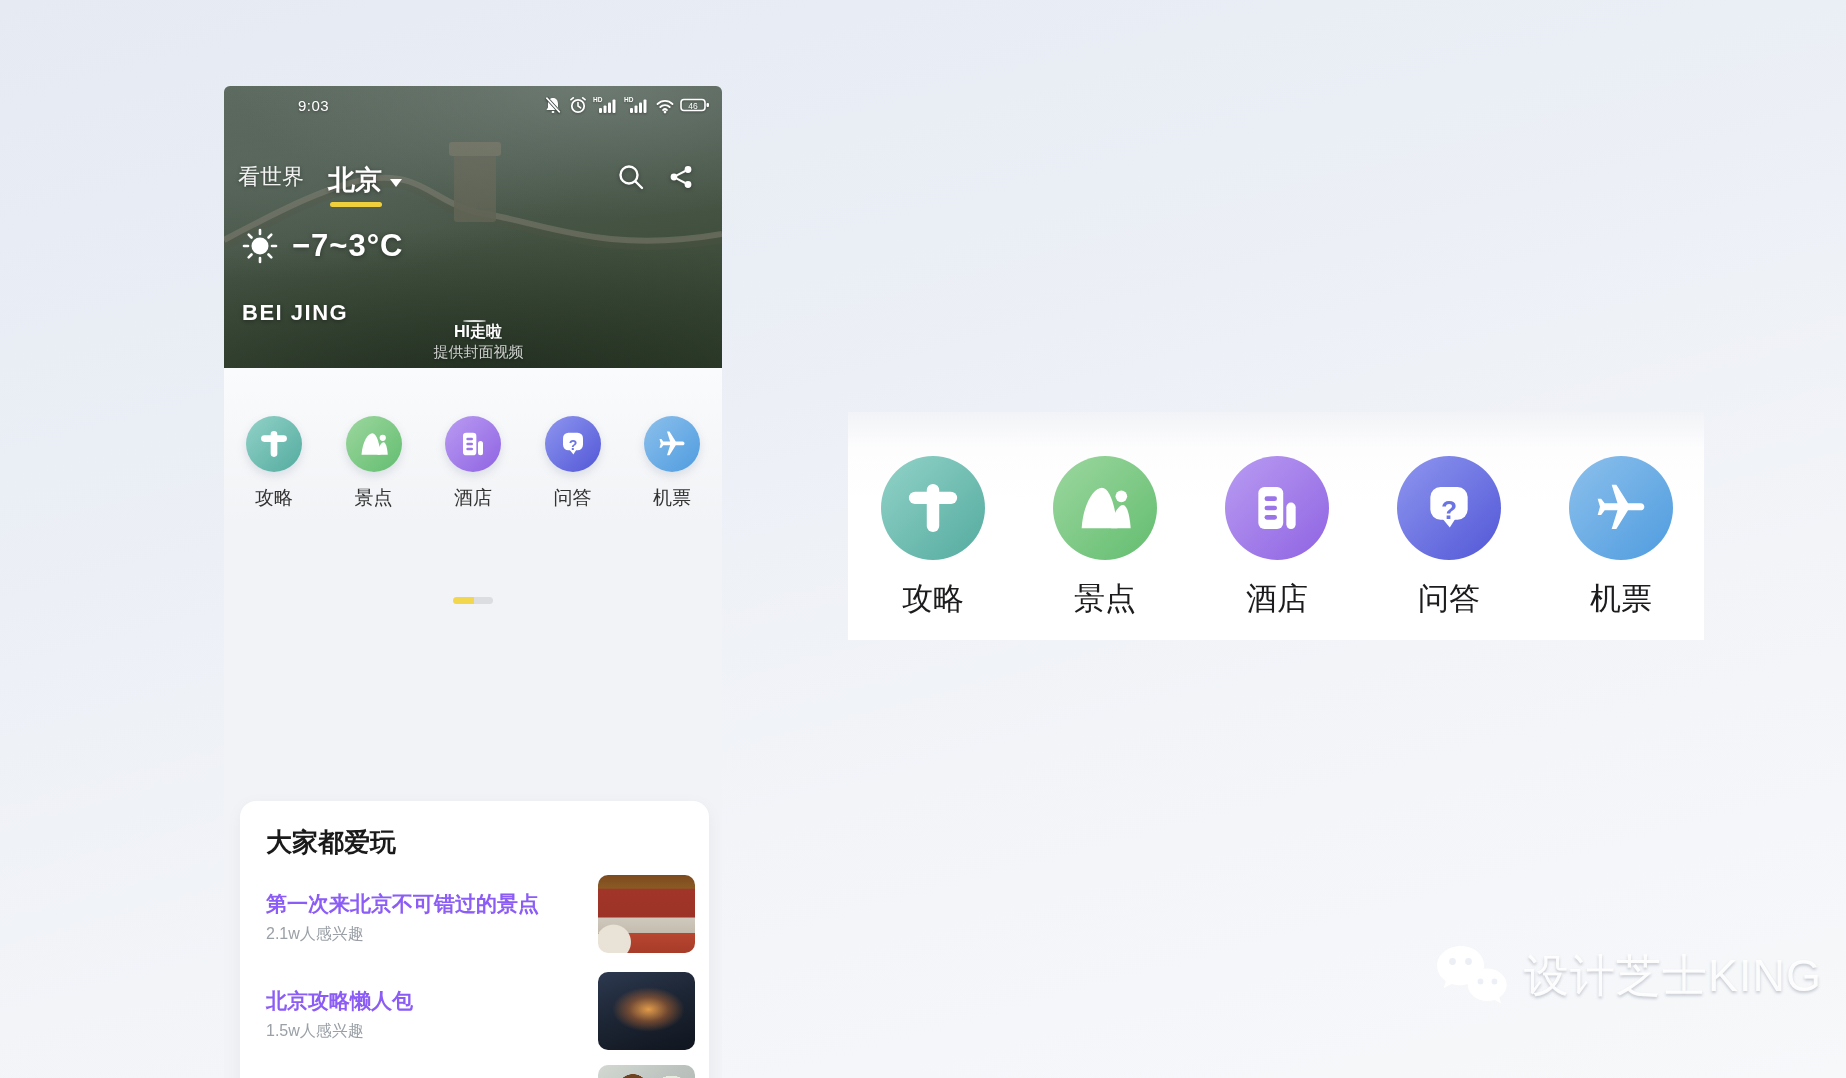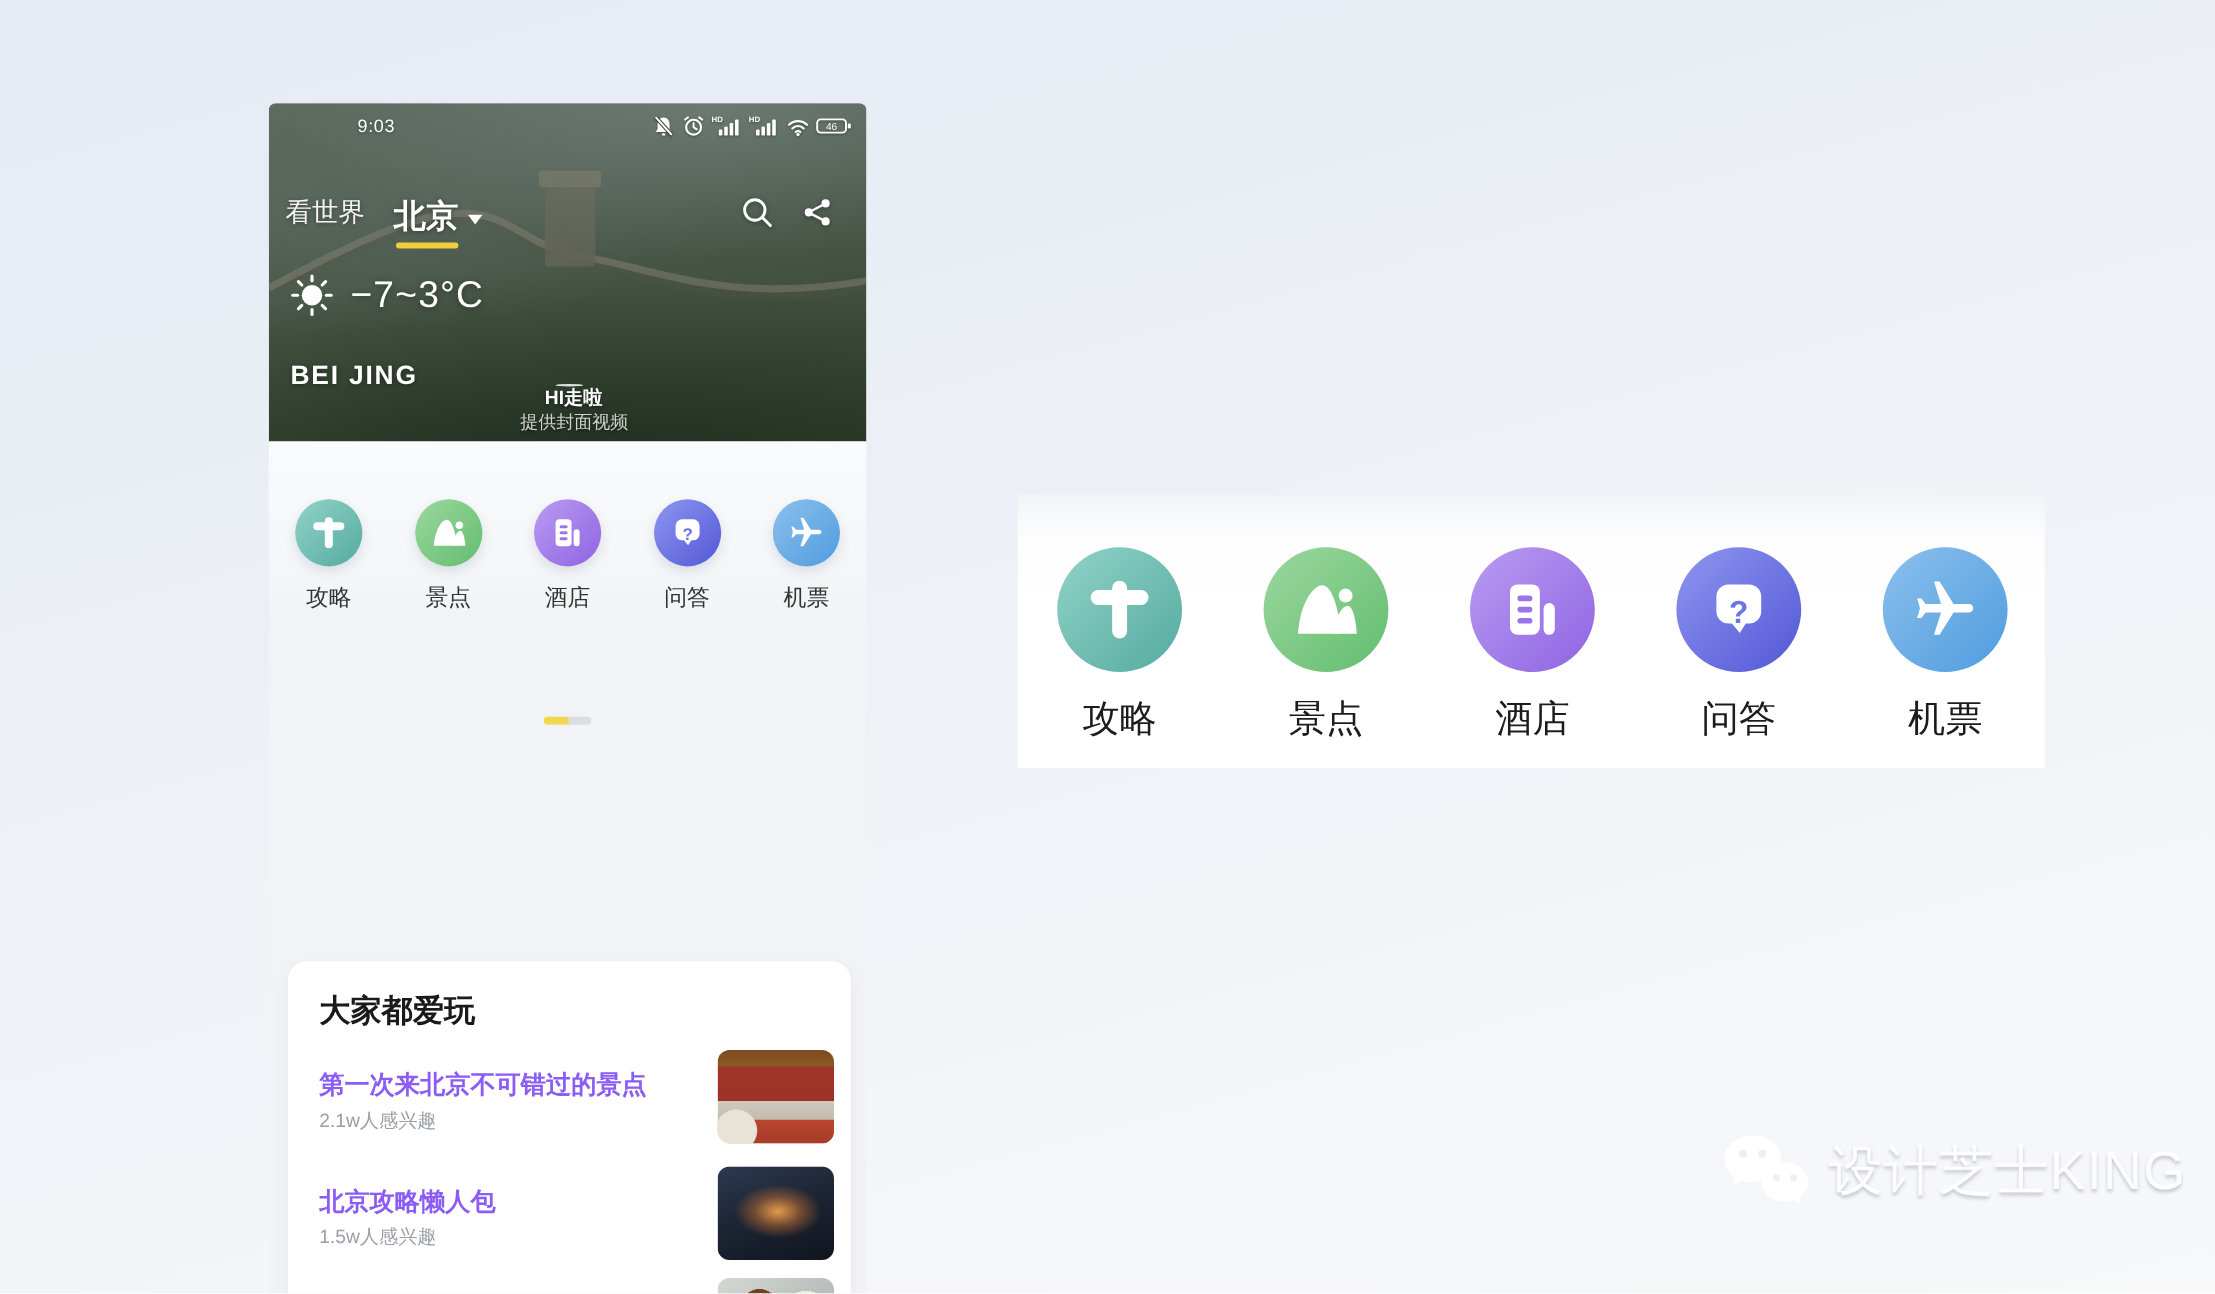--- a/index.html
+++ b/index.html
@@ -29,21 +29,21 @@
     display:flex; align-items:flex-start;margin-top:26px; }
   .tab-world { font-size:22px; color:rgba(255,255,255,.93); text-shadow:0 1px 4px rgba(0,0,0,.4); cursor:pointer; }
   .tab-city { position:relative; margin-left:24px; display:flex; align-items:center; cursor:pointer; }
   .tab-city-label { font-size:27px; font-weight:bold; text-shadow:0 1px 4px rgba(0,0,0,.4); }
   .tab-city-caret { width:0; height:0; margin-left:8px; margin-top:6px;
     border-left:6px solid transparent; border-right:6px solid transparent; border-top:8px solid #fff; }
   .tab-underline { position:absolute; left:2px; bottom:-9px; width:52px; height:5px; border-radius:3px; background:#f0cf3c; }
   .hero-actions { margin-left:auto; display:flex; align-items:center; gap:22px; }
   .icon-btn { display:block; cursor:pointer; filter:drop-shadow(0 1px 2px rgba(0,0,0,.35)); }
 
-  .weather { position:absolute; left:16px; top:140px; display:flex; align-items:center; gap:12px; }
+  .weather { position:absolute; left:16px; top:140px; display:flex; align-items:center; gap:12px;font-weight:bold; }
   .weather-temp { font-size:31px; letter-spacing:1px; text-shadow:0 1px 5px rgba(0,0,0,.4); }
   .city-en { position:absolute; left:18px; top:214px; font-size:22px; font-weight:700;
     letter-spacing:1.5px; text-shadow:0 1px 4px rgba(0,0,0,.4); }
 
   .provider-row { position:absolute; left:16px; right:14px; top:234px; height:36px; display:flex; align-items:center;flex-direction:column; }
   .avatar { width:23px; height:23px; border-radius:50%; border:1px solid rgba(255,255,255,.85);
     background:radial-gradient(circle at 35% 35%, #ffe27a 0 32%, #7ec3e8 33% 62%, #4a7fb5 63% 100%); }
   .provider-name { margin-left:8px; font-size:16px; font-weight:bold; text-shadow:0 1px 3px rgba(0,0,0,.4); }
   .provider-note { margin-left:9px; font-size:15px; color:rgba(255,255,255,.78); text-shadow:0 1px 3px rgba(0,0,0,.4); }
   .pill-group { margin-left:auto; display:flex; gap:13px;margin-top:28px; }

